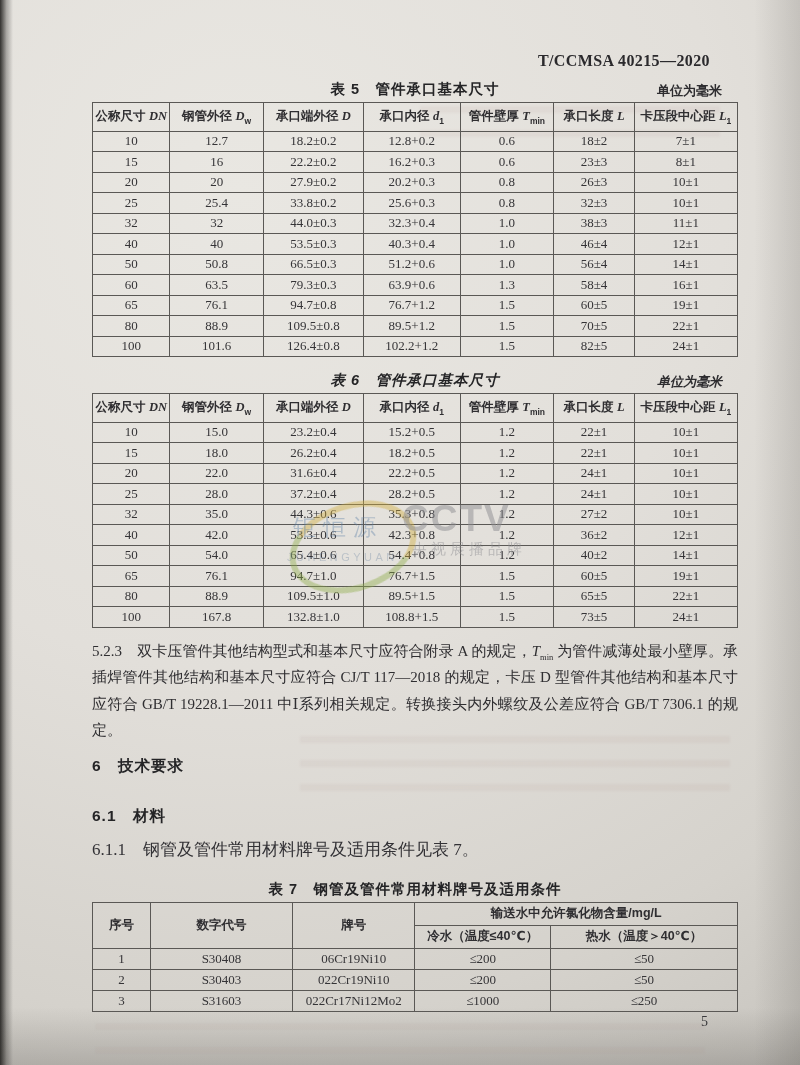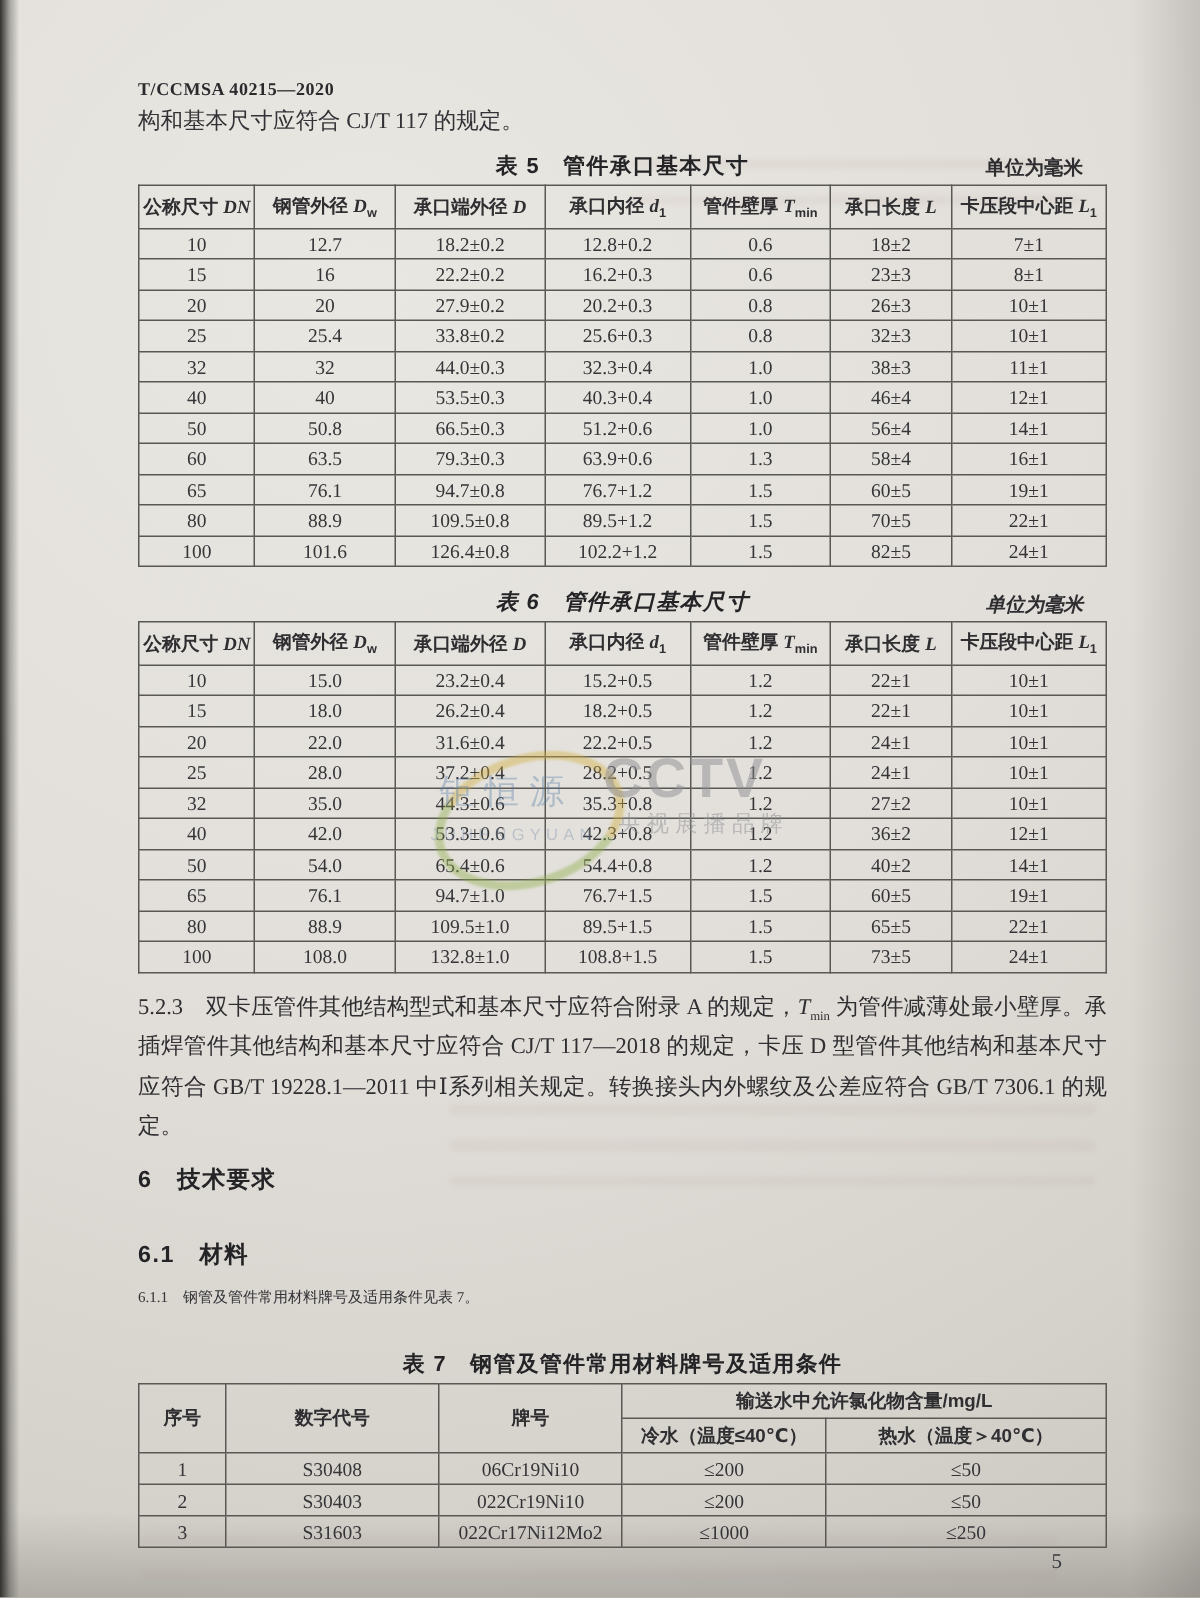--- a/index.html
+++ b/index.html
@@ -21,21 +21,21 @@
     background:linear-gradient(to left, rgba(62,59,55,.16), rgba(62,59,55,0));
   }
   .edge-bottom{
     position:absolute;left:0;bottom:0;width:100%;height:58px;
     background:linear-gradient(to top, rgba(58,55,51,.22), rgba(58,55,51,0));
   }
   .content{
     position:absolute;left:92px;top:52px;width:646px;color:#333236;
   }
   .doc-number{
-    padding-right:28px;font-weight:bold;font-size:12px;
+    text-align:right;padding-right:28px;font-weight:bold;font-size:16px;
     letter-spacing:.4px;color:#2b2a2d;
   }
   .intro{margin:4px 0 0;font-size:15px;line-height:1.35;}
   .caption-row{
     position:relative;display:flex;justify-content:center;align-items:baseline;
     margin-top:10px;height:20px;
   }
   .caption-row.second{margin-top:14px;font-style:italic;}
   .tbl-caption{
     font-family:"Liberation Sans","DejaVu Sans",sans-serif;
@@ -67,21 +67,21 @@
   .t7 td{height:18px;}
   .para{
     margin:10px 0 0;font-size:15px;line-height:1.76;text-align:justify;
     color:#2f2e31;
   }
   .sec-heading{
     margin:12px 0 0;font-family:"Liberation Sans","DejaVu Sans",sans-serif;
     font-weight:bold;font-size:15.5px;color:#242426;letter-spacing:1px;height:20px;
   }
   .sec-heading.gap{margin-top:30px;}
-  .clause-line{margin:12px 0 0;font-size:10px;height:20px;}
+  .clause-line{margin:12px 0 0;font-size:17px;height:20px;}
   .caption-center{
     margin-top:22px;text-align:center;
     font-family:"Liberation Sans","DejaVu Sans",sans-serif;
     font-weight:bold;font-size:14.5px;color:#242426;letter-spacing:1px;height:20px;
   }
   .page-num{
     margin-top:2px;text-align:right;padding-right:30px;font-size:14px;color:#3a393c;
   }
   
   .watermark{position:absolute;left:0;top:0;width:100%;height:100%;pointer-events:none;}
@@ -131,21 +131,20 @@
   <div class="edge-bottom"></div>
 
   <div class="bleed bleed-1"></div>
   <div class="bleed bleed-2"></div>
   <div class="bleed bleed-3"></div>
 
   <div class="content">
 
     <div class="doc-number">T/CCMSA 40215—2020</div>
 
-    <p class="intro">构和基本尺寸应符合 CJ/T 117 的规定。</p>
 
     <div class="caption-row">
       <span class="tbl-caption">表 5　管件承口基本尺寸</span>
       <span class="unit-note">单位为毫米</span>
     </div>
 
     <table class="t5">
       <colgroup>
         <col style="width:12%">
           <col style="width:14.5%">
@@ -372,21 +371,21 @@
             <td>80</td>
             <td>88.9</td>
             <td>109.5±1.0</td>
             <td>89.5+1.5</td>
             <td>1.5</td>
             <td>65±5</td>
             <td>22±1</td>
           </tr>
           <tr>
             <td>100</td>
-            <td>108.0</td>
+            <td>167.8</td>
             <td>132.8±1.0</td>
             <td>108.8+1.5</td>
             <td>1.5</td>
             <td>73±5</td>
             <td>24±1</td>
           </tr>
         </tbody>
     </table>
 
     <p class="para"><span>5.2.3　双卡压管件其他结构型式和基本尺寸应符合附录 A 的规定，</span><i>T</i><sub>min</sub><span> 为管件减薄处最小壁厚。承插焊管件其他结构和基本尺寸应符合 CJ/T 117—2018 的规定，卡压 D 型管件其他结构和基本尺寸应符合 GB/T 19228.1—2011 中Ⅰ系列相关规定。转换接头内外螺纹及公差应符合 GB/T 7306.1 的规定。</span></p>

